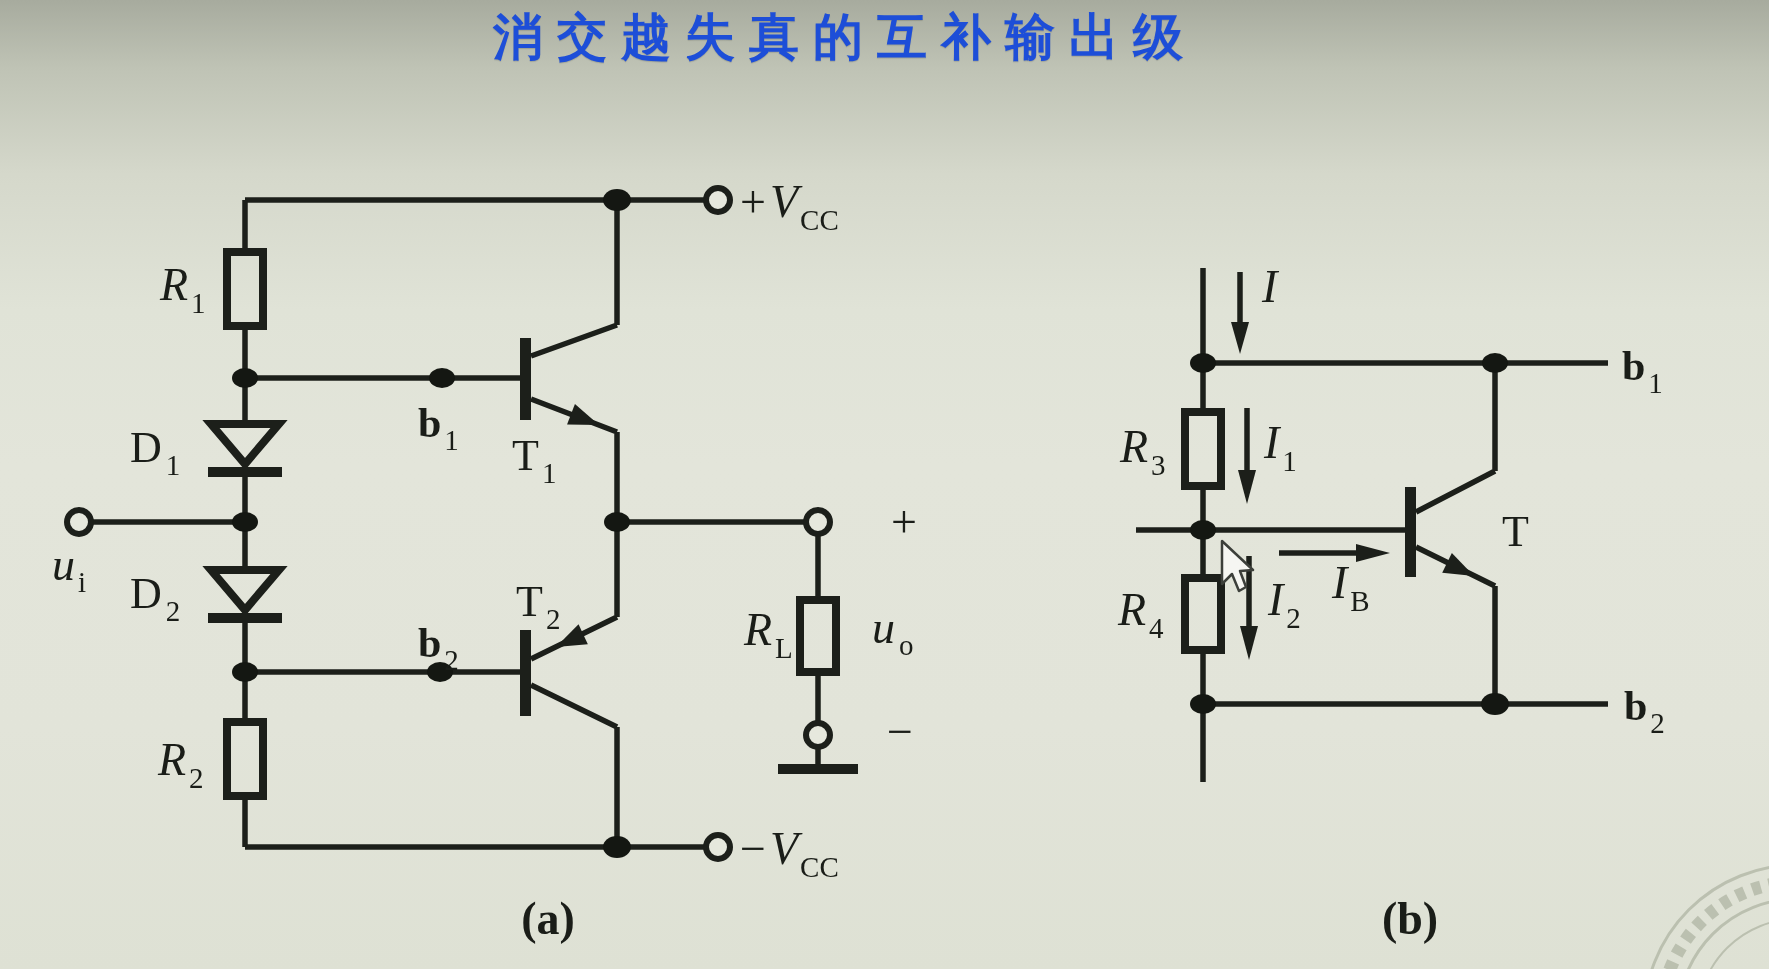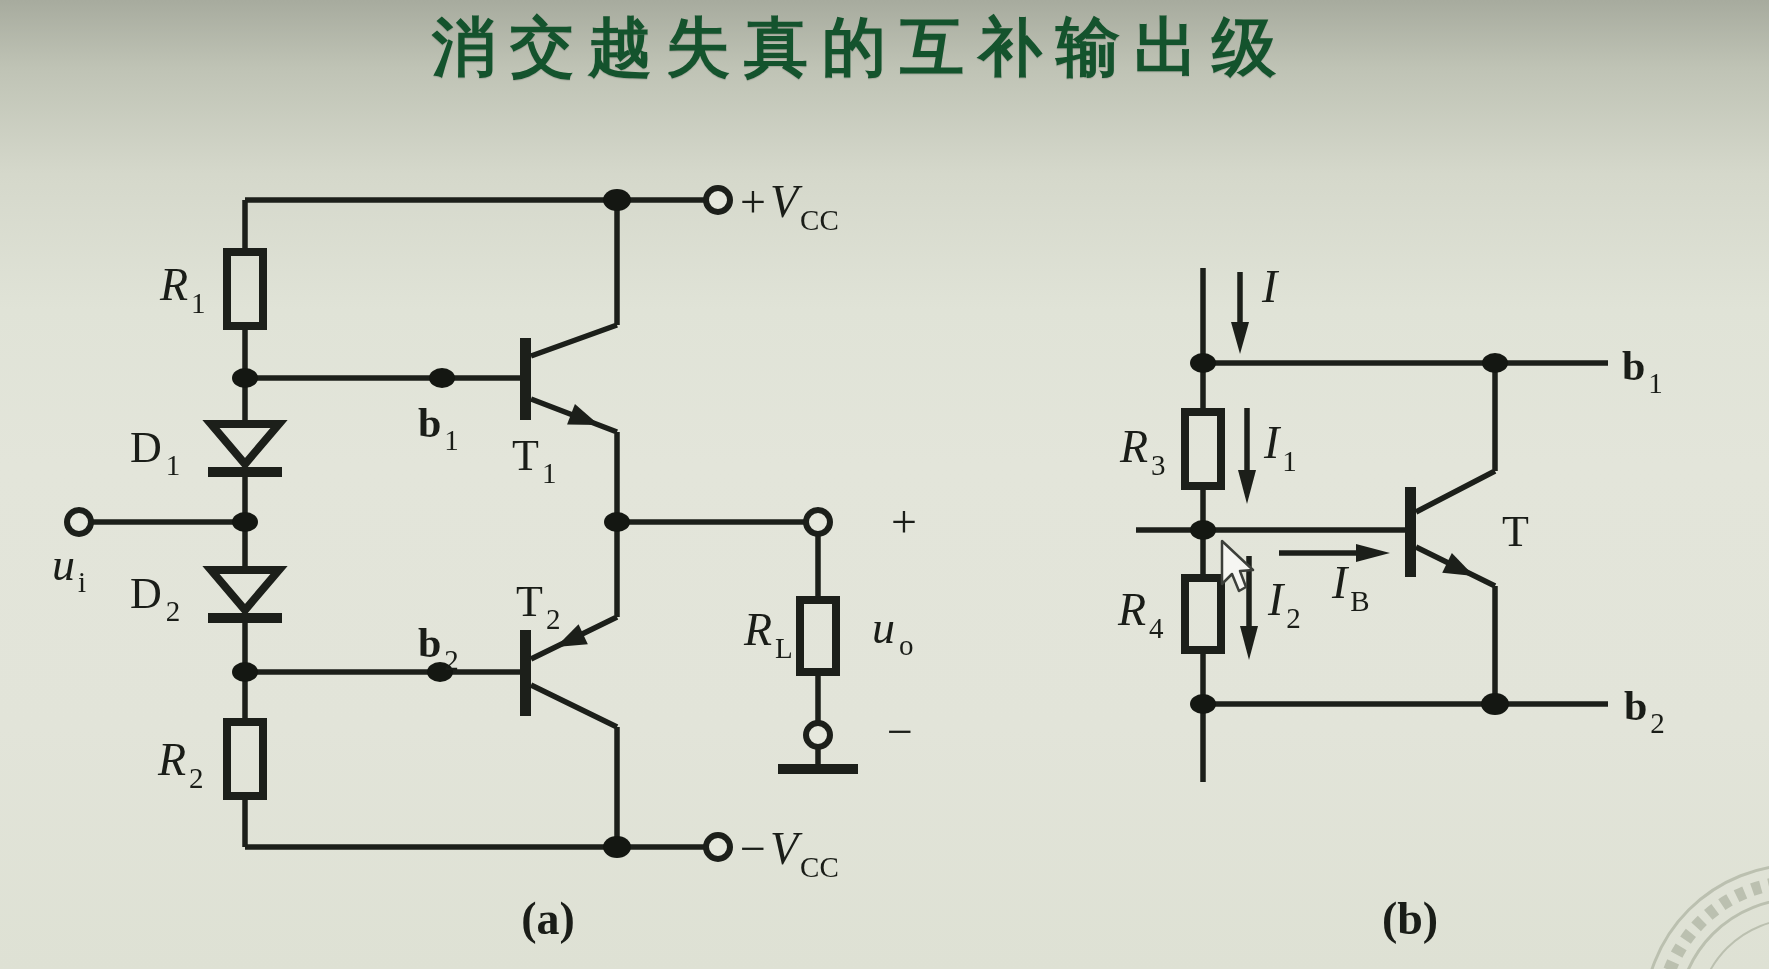--- a/index.html
+++ b/index.html
@@ -5,25 +5,24 @@
   html,body{margin:0;padding:0;}
   body{
     width:1769px;height:969px;overflow:hidden;
     font-family:"Liberation Serif","DejaVu Serif",serif;
     background:linear-gradient(180deg,#a7ab9e 0%,#bfc3b5 7%,#d5d8cb 18%,#e0e3d7 32%,#e3e5da 48%,#e2e4d9 75%,#dee1d4 100%);
     position:relative;
   }
   .slide-title{
     position:absolute;top:4px;left:0;width:1690px;
     text-align:center;
-    font-size:64px;font-weight:600;letter-spacing:14px;
-    color:#14532d;
+    font-size:50px;font-weight:600;letter-spacing:14px;
+    color:#1d4ed8;
     text-shadow:0 1px 1px rgba(0,0,0,.15);
     white-space:nowrap;
-    margin-left:16px;
   }
   svg text{fill:#1a1d18;}
   .sym{font-size:46px;font-style:italic;}
   .symup{font-size:44px;font-style:normal;}
   .symbold{font-size:42px;font-weight:bold;font-style:normal;}
   .sub{font-size:29px;font-style:normal;}
   .sign{font-size:46px;font-style:normal;}
   .cap{font-size:46px;font-weight:bold;font-style:normal;}
 </style>
 </head>

